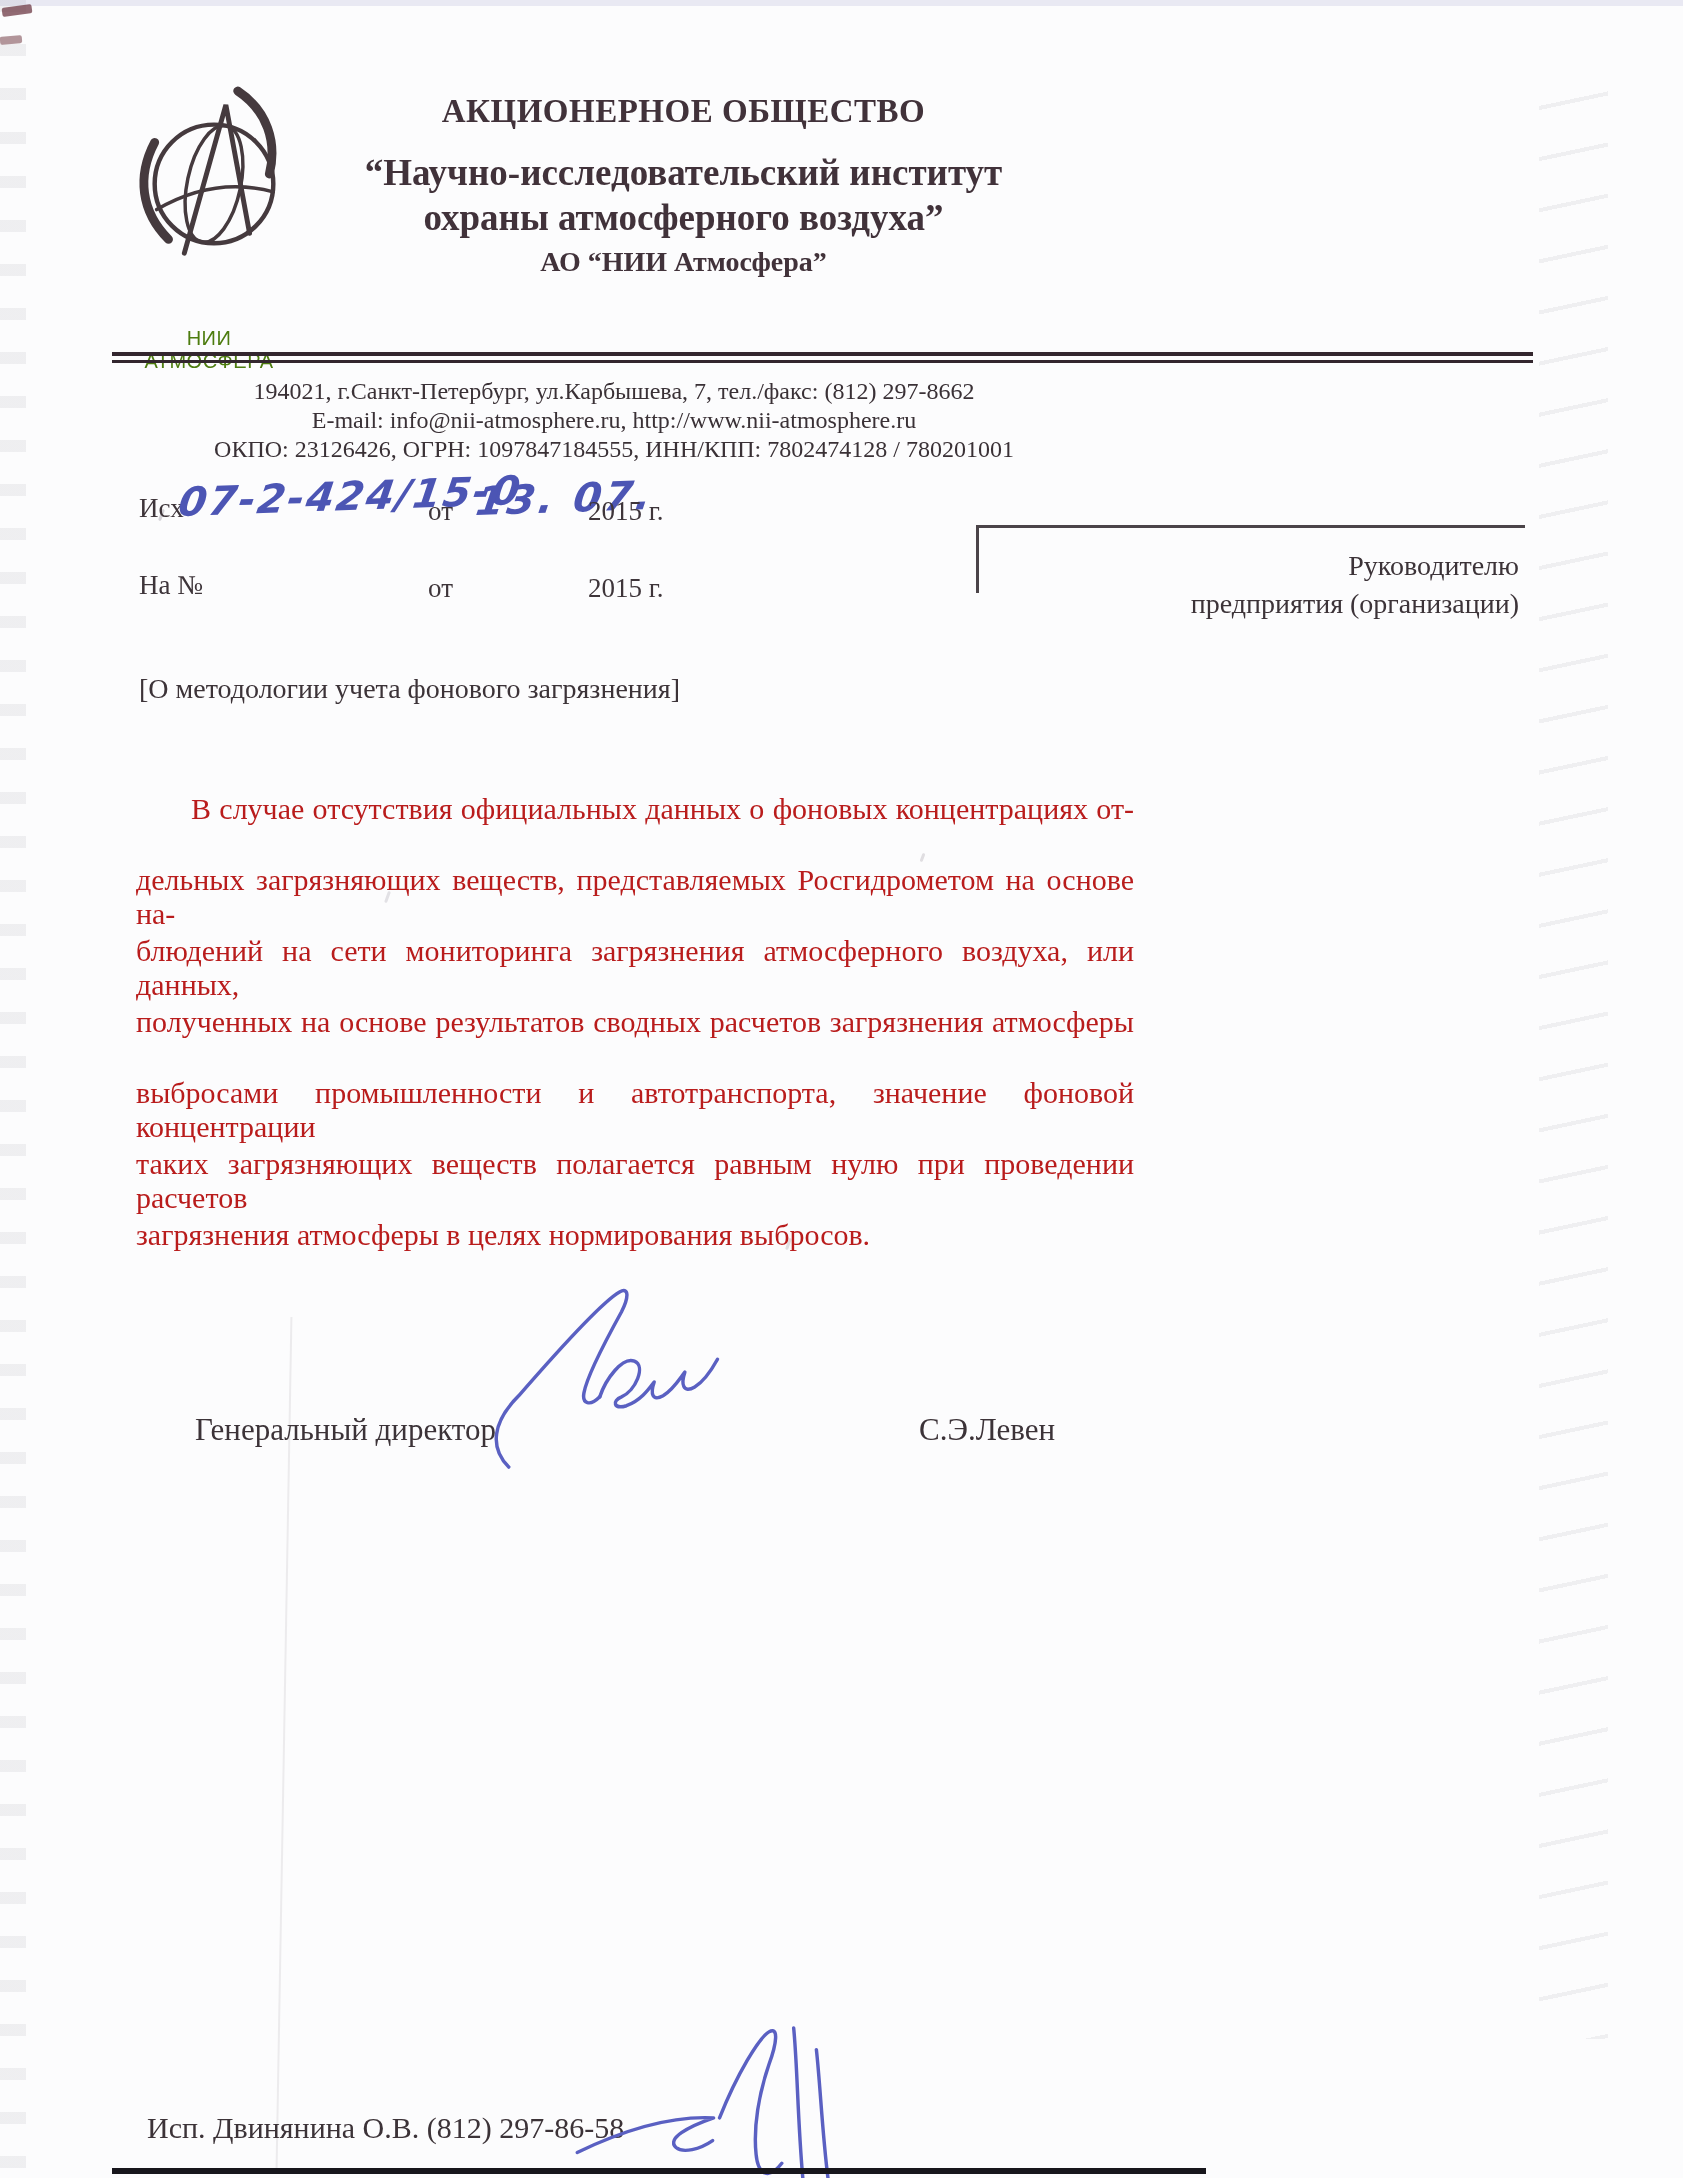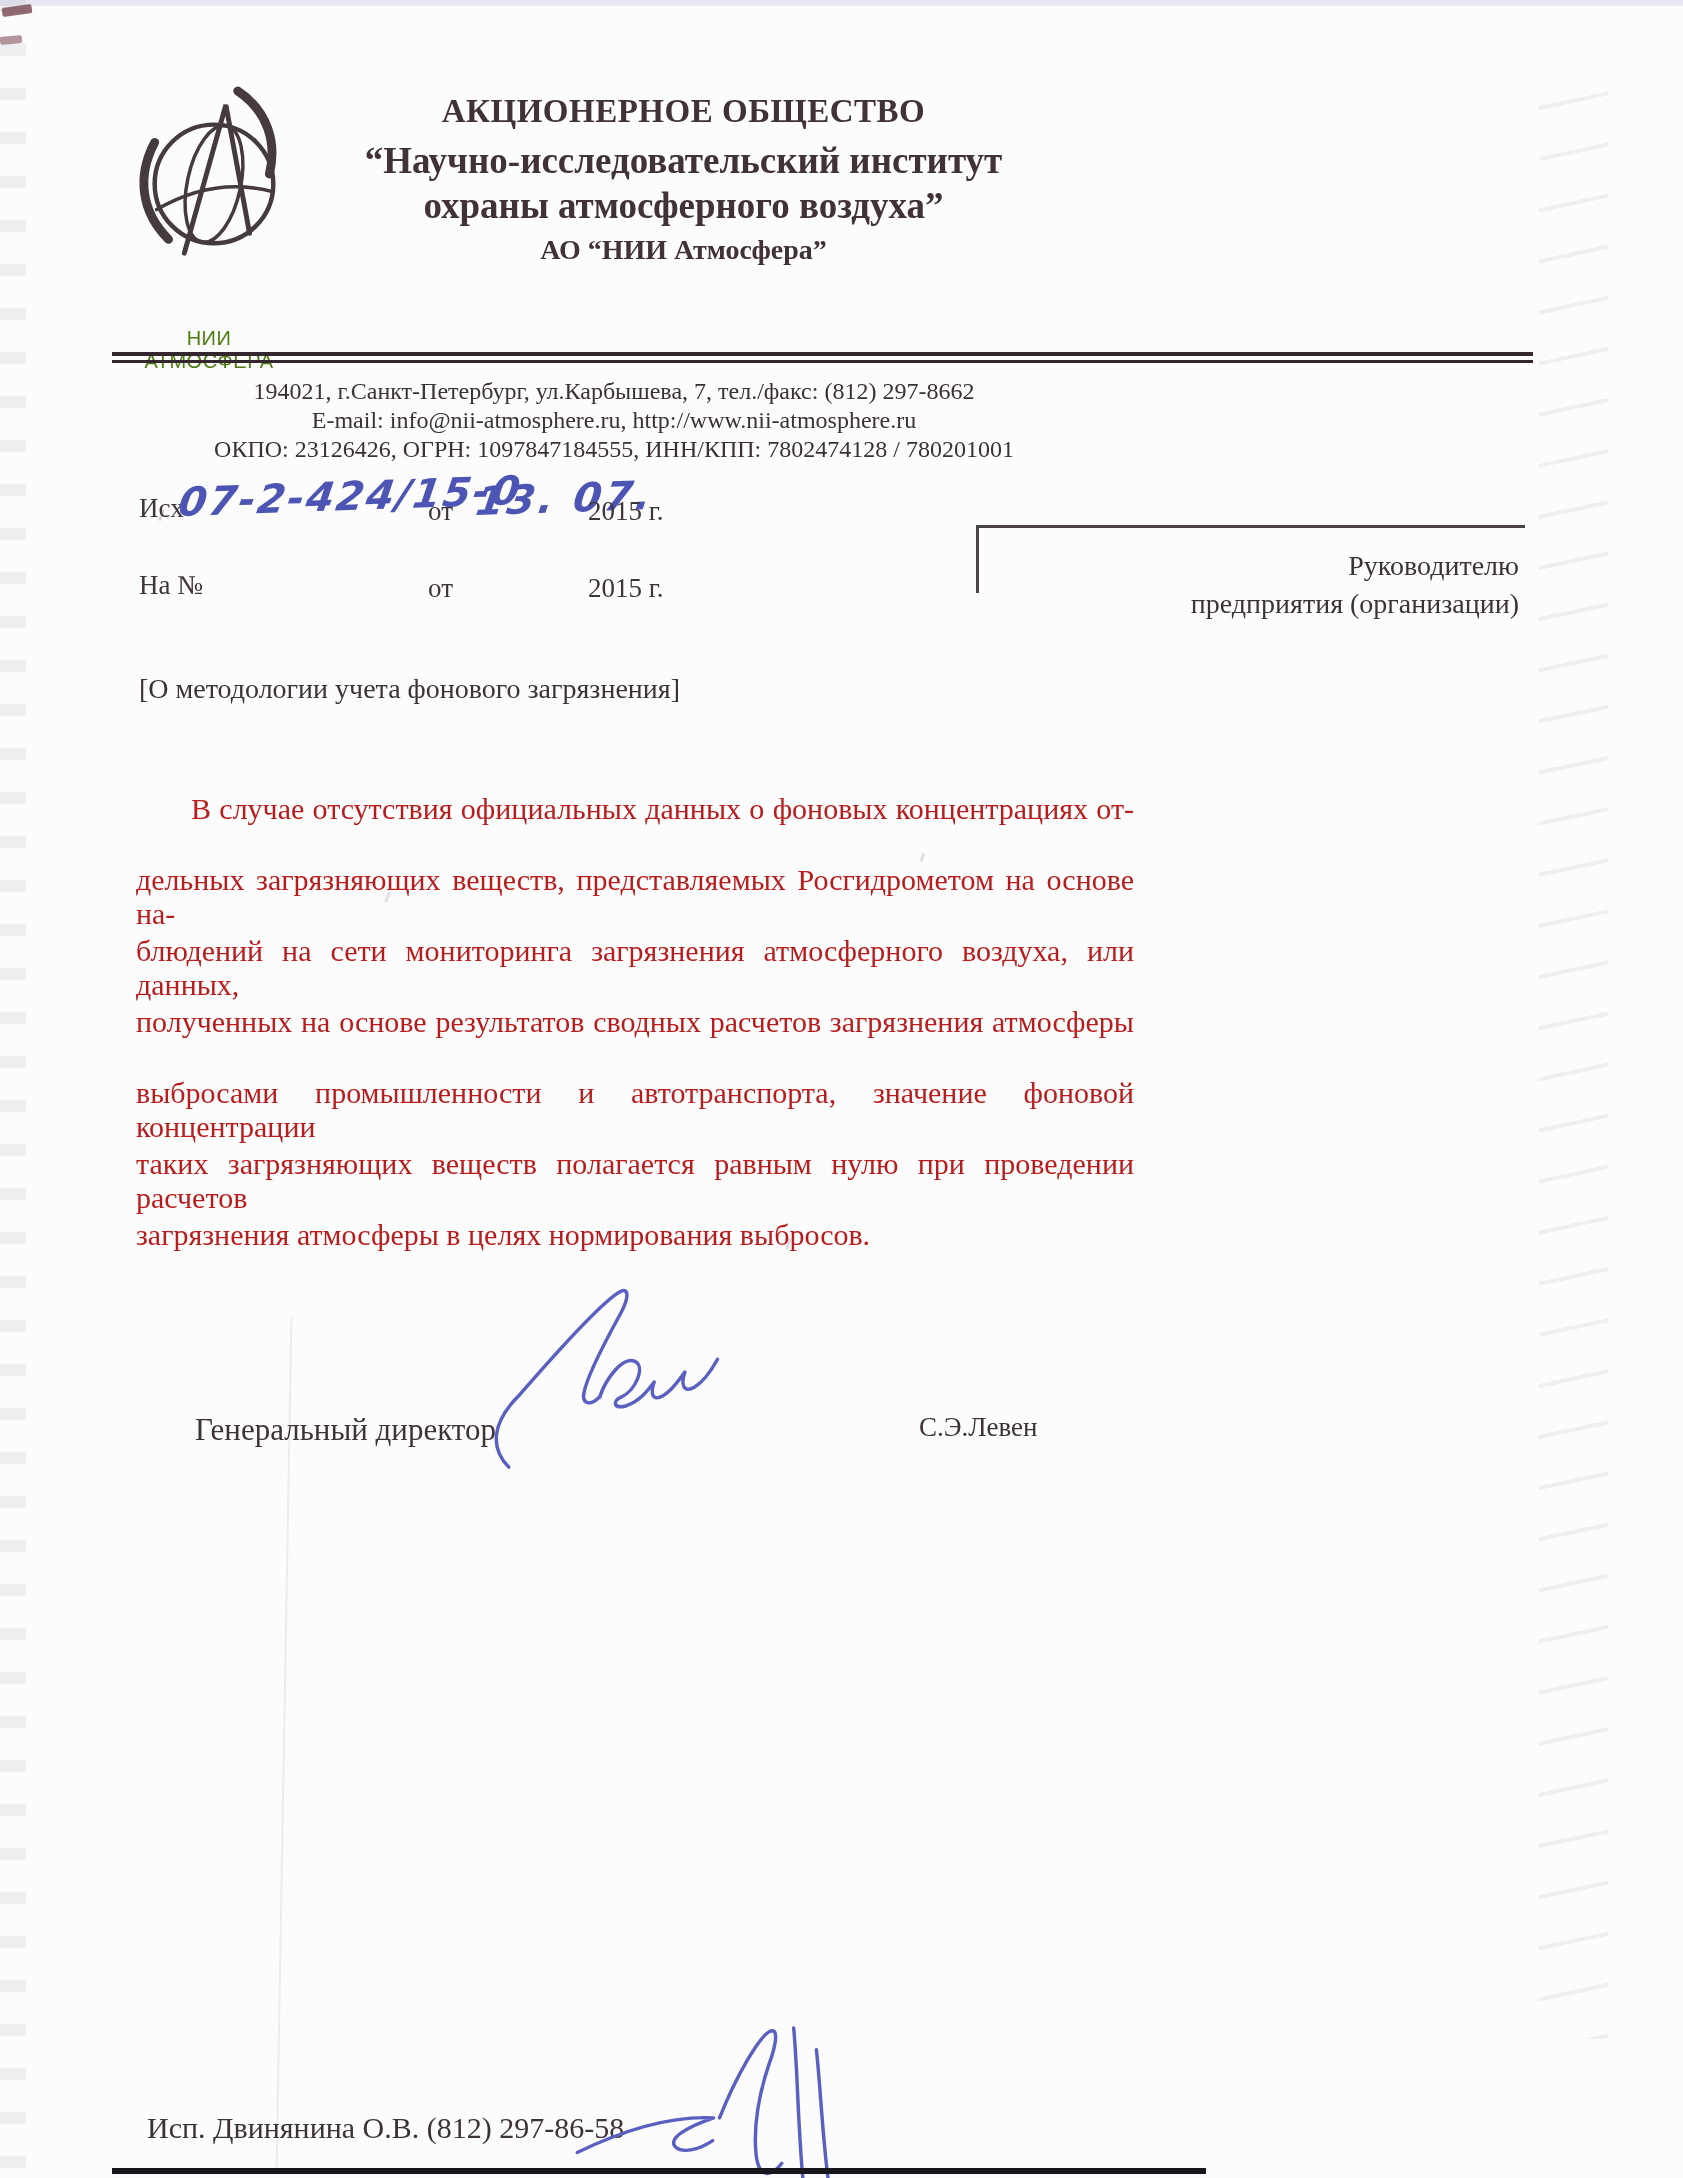--- a/index.html
+++ b/index.html
@@ -23,21 +23,21 @@
   .mark-b { left:0; top:36px; width:22px; height:8px; background:#744049; opacity:.55; transform:rotate(-5deg); }
   .speck { position:absolute; background:#8a8590; opacity:.35; width:3px; height:12px; transform:rotate(20deg); border-radius:2px; }
   .crease { position:absolute; left:283px; top:1317px; width:2px; height:851px; background:rgba(120,114,126,0.12); transform:rotate(1deg); }
   
   .logo-wrap { position:absolute; left:127px; top:85px; width:178px; }
   .logo-caption {
     position:absolute; left:125px; top:327px; width:168px; text-align:center;
     font-family:"Liberation Sans", sans-serif; font-size:20px; letter-spacing:0.5px; color:#4d7c0f;
   }
   .org-header { position:absolute; left:337px; top:93px; width:693px; text-align:center; font-weight:bold; color:#41323a; }
-  .org-type { font-size:33px; margin-bottom:8px; letter-spacing:0.5px; }
+  .org-type { font-size:33px; margin-bottom:20px; letter-spacing:0.5px; }
   .org-name { font-size:37px; line-height:45px; }
   .org-short { font-size:28px; margin-top:6px; }
   .double-rule {
     position:absolute; left:112px; top:352px; width:1421px; height:4px;
     border-top:4px solid #33262e; border-bottom:3px solid #33262e;
   }
   .contact { position:absolute; left:119px; top:377px; width:990px; text-align:center; font-size:24px; line-height:29px; color:#3a3136; }
   
   .ref { position:absolute; font-size:27px; color:#3e353a; }
   .hand { position:absolute; font-style:italic; font-weight:bold; color:#4c55b4;
@@ -48,21 +48,21 @@
                   border-top:3px solid #4b4449; border-left:3px solid #4b4449; }
   .addressee { position:absolute; left:996px; top:535px; width:523px; text-align:right; font-size:28px; line-height:38px; color:#3c3338;margin-top:12px; }
   .subject { position:absolute; left:139px; top:673px; font-size:28px; color:#3c3338; }
   
   .body-text { position:absolute; left:136px; top:792px; width:998px; font-size:30px; color:#b91c1c; }
   .bline { text-align:justify; text-align-last:justify; height:71px; white-space:normal; }
   .bline.first { text-indent:55px; }
   .bline.last { text-align-last:left; }
   
   .sig-title { position:absolute; left:195px; top:1412px; font-size:31px; color:#3c3338; }
-  .sig-name  { position:absolute; left:919px; top:1412px; font-size:27px; color:#3c3338; }
+  .sig-name  { position:absolute; left:919px; top:1412px; font-size:31px; color:#3c3338; }
   .sig-svg   { position:absolute; left:487px; top:1287px; }
   .footer-exec { position:absolute; left:147px; top:2111px; font-size:30px; color:#3c3338; }
   .footer-sig { position:absolute; left:569px; top:2022px; }
   .bottom-line { position:absolute; left:112px; top:2168px; width:1094px; height:6px; background:#17161c; }
   .ink-stroke { fill:none; stroke:#5a60c2; stroke-width:3.5; stroke-linecap:round; stroke-linejoin:round; }
   .logo-stroke { fill:none; stroke:#453a3e; stroke-linecap:round; }
 </style>
 </head>
 <body>
 

